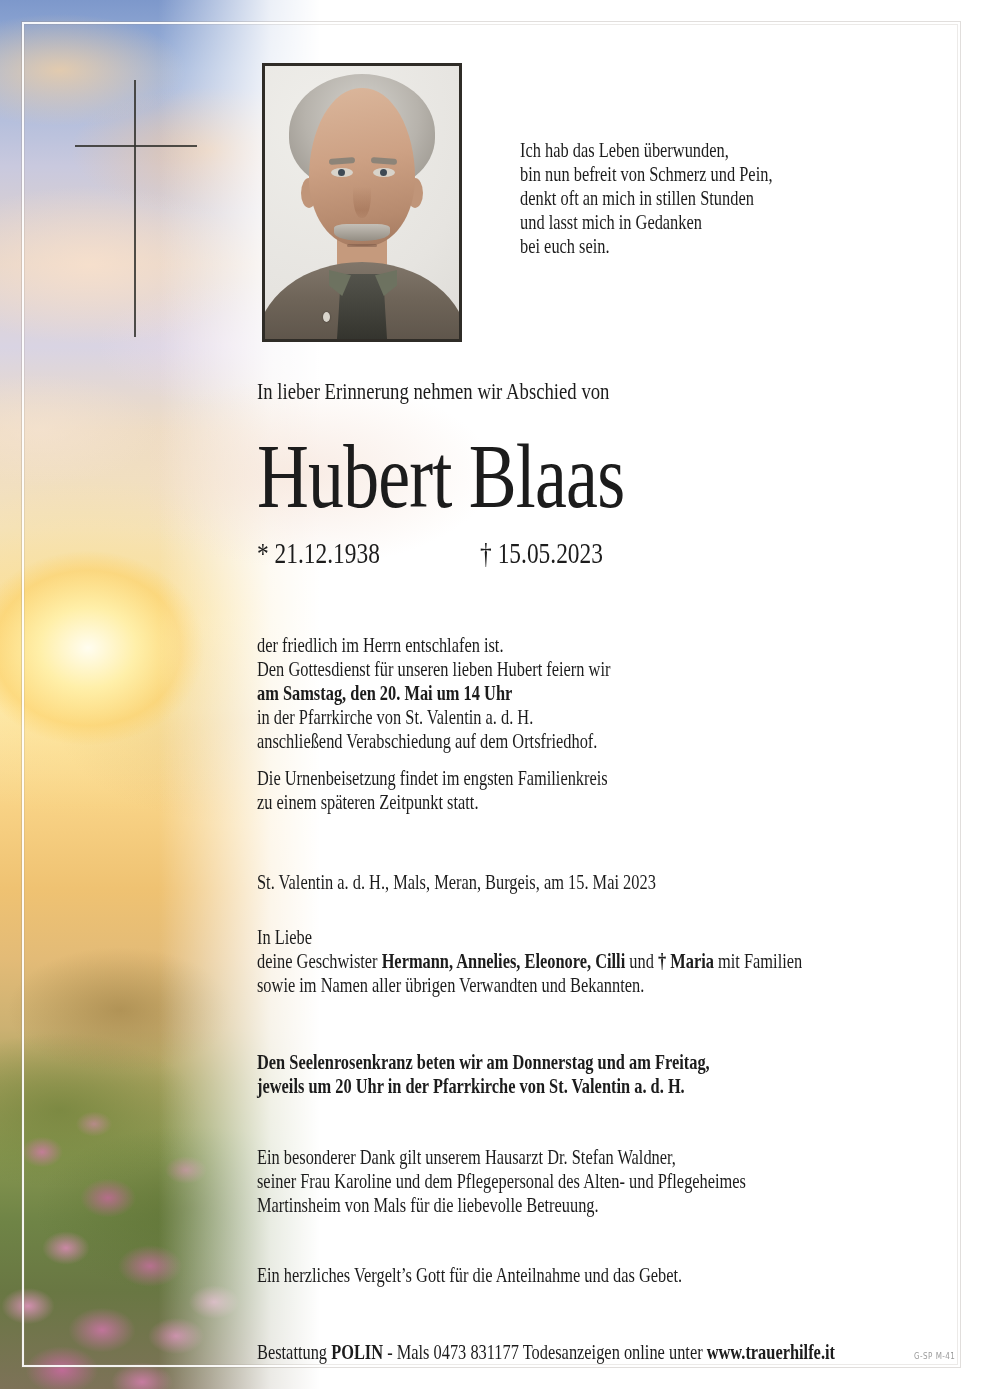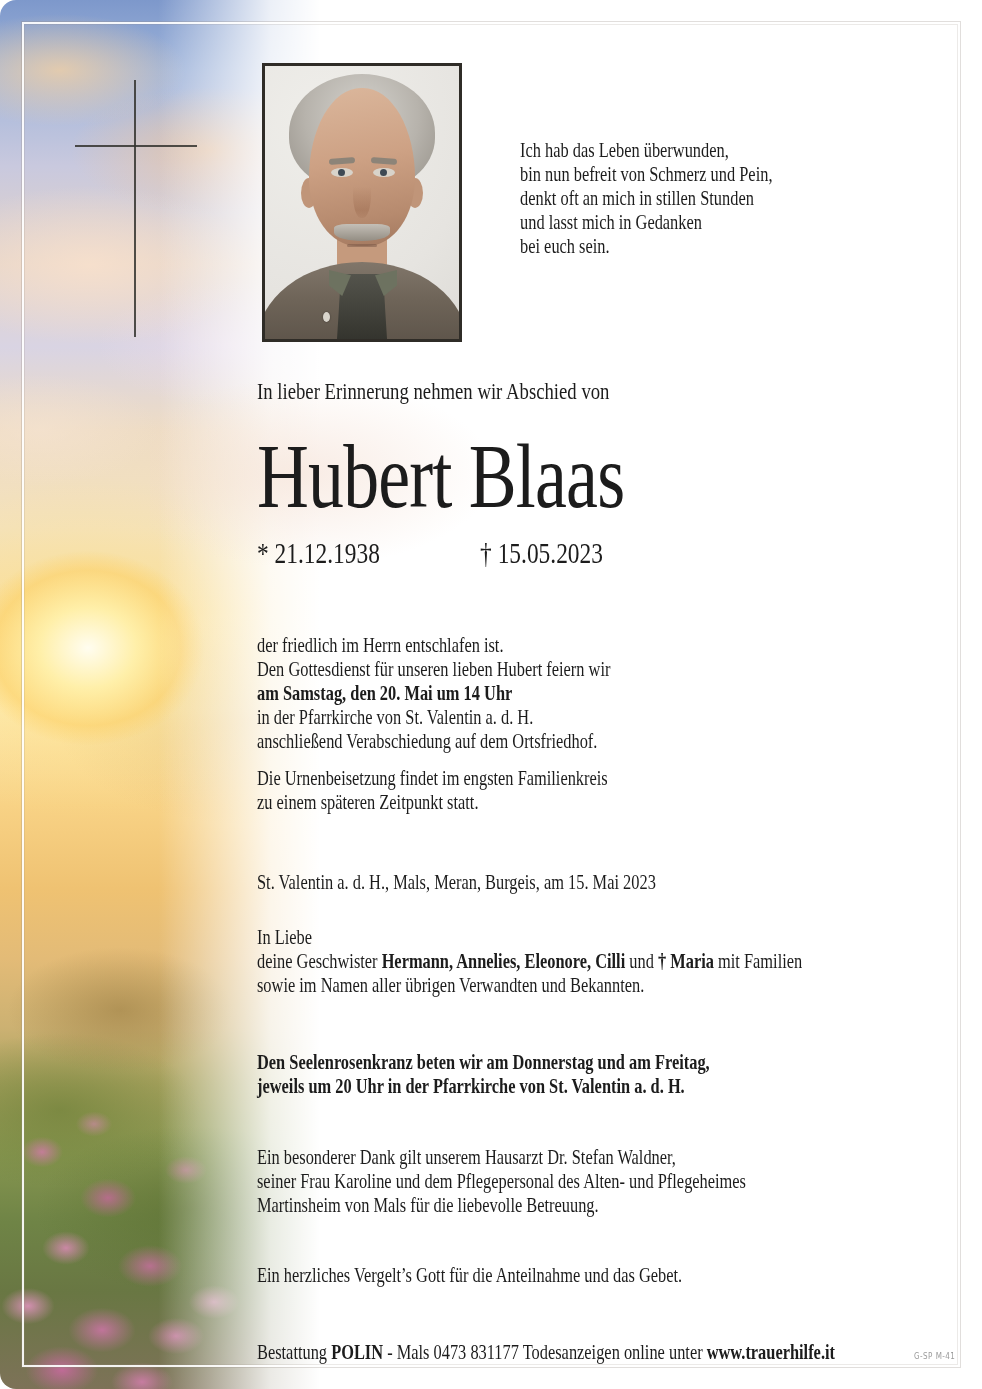--- a/index.html
+++ b/index.html
@@ -1,18 +1,18 @@
 <!DOCTYPE html>
 <html lang="de"><head>
 <meta charset="utf-8">
 <title>Parte</title>
 <style>
   html,body{margin:0;padding:0;background:#fff;}
   .page{position:relative;width:982px;height:1389px;background:#fff;overflow:hidden;
-        font-family:"Liberation Serif","DejaVu Serif",serif;color:#1c1c1c;border-radius:16px;}
+        font-family:"Liberation Serif","DejaVu Serif",serif;color:#1c1c1c;}
 
   
   .scene{position:absolute;left:0;top:0;width:330px;height:1389px;
     background:
       radial-gradient(30px 22px at 42px 1152px, rgba(211,122,170,.8), transparent 70%),
       radial-gradient(40px 28px at 108px 1198px, rgba(198,104,156,.8), transparent 70%),
       radial-gradient(34px 24px at 66px 1248px, rgba(219,138,182,.85), transparent 70%),
       radial-gradient(46px 30px at 150px 1266px, rgba(203,110,163,.8), transparent 70%),
       radial-gradient(38px 26px at 28px 1306px, rgba(222,146,188,.9), transparent 70%),
       radial-gradient(48px 32px at 102px 1330px, rgba(206,116,168,.85), transparent 70%),

